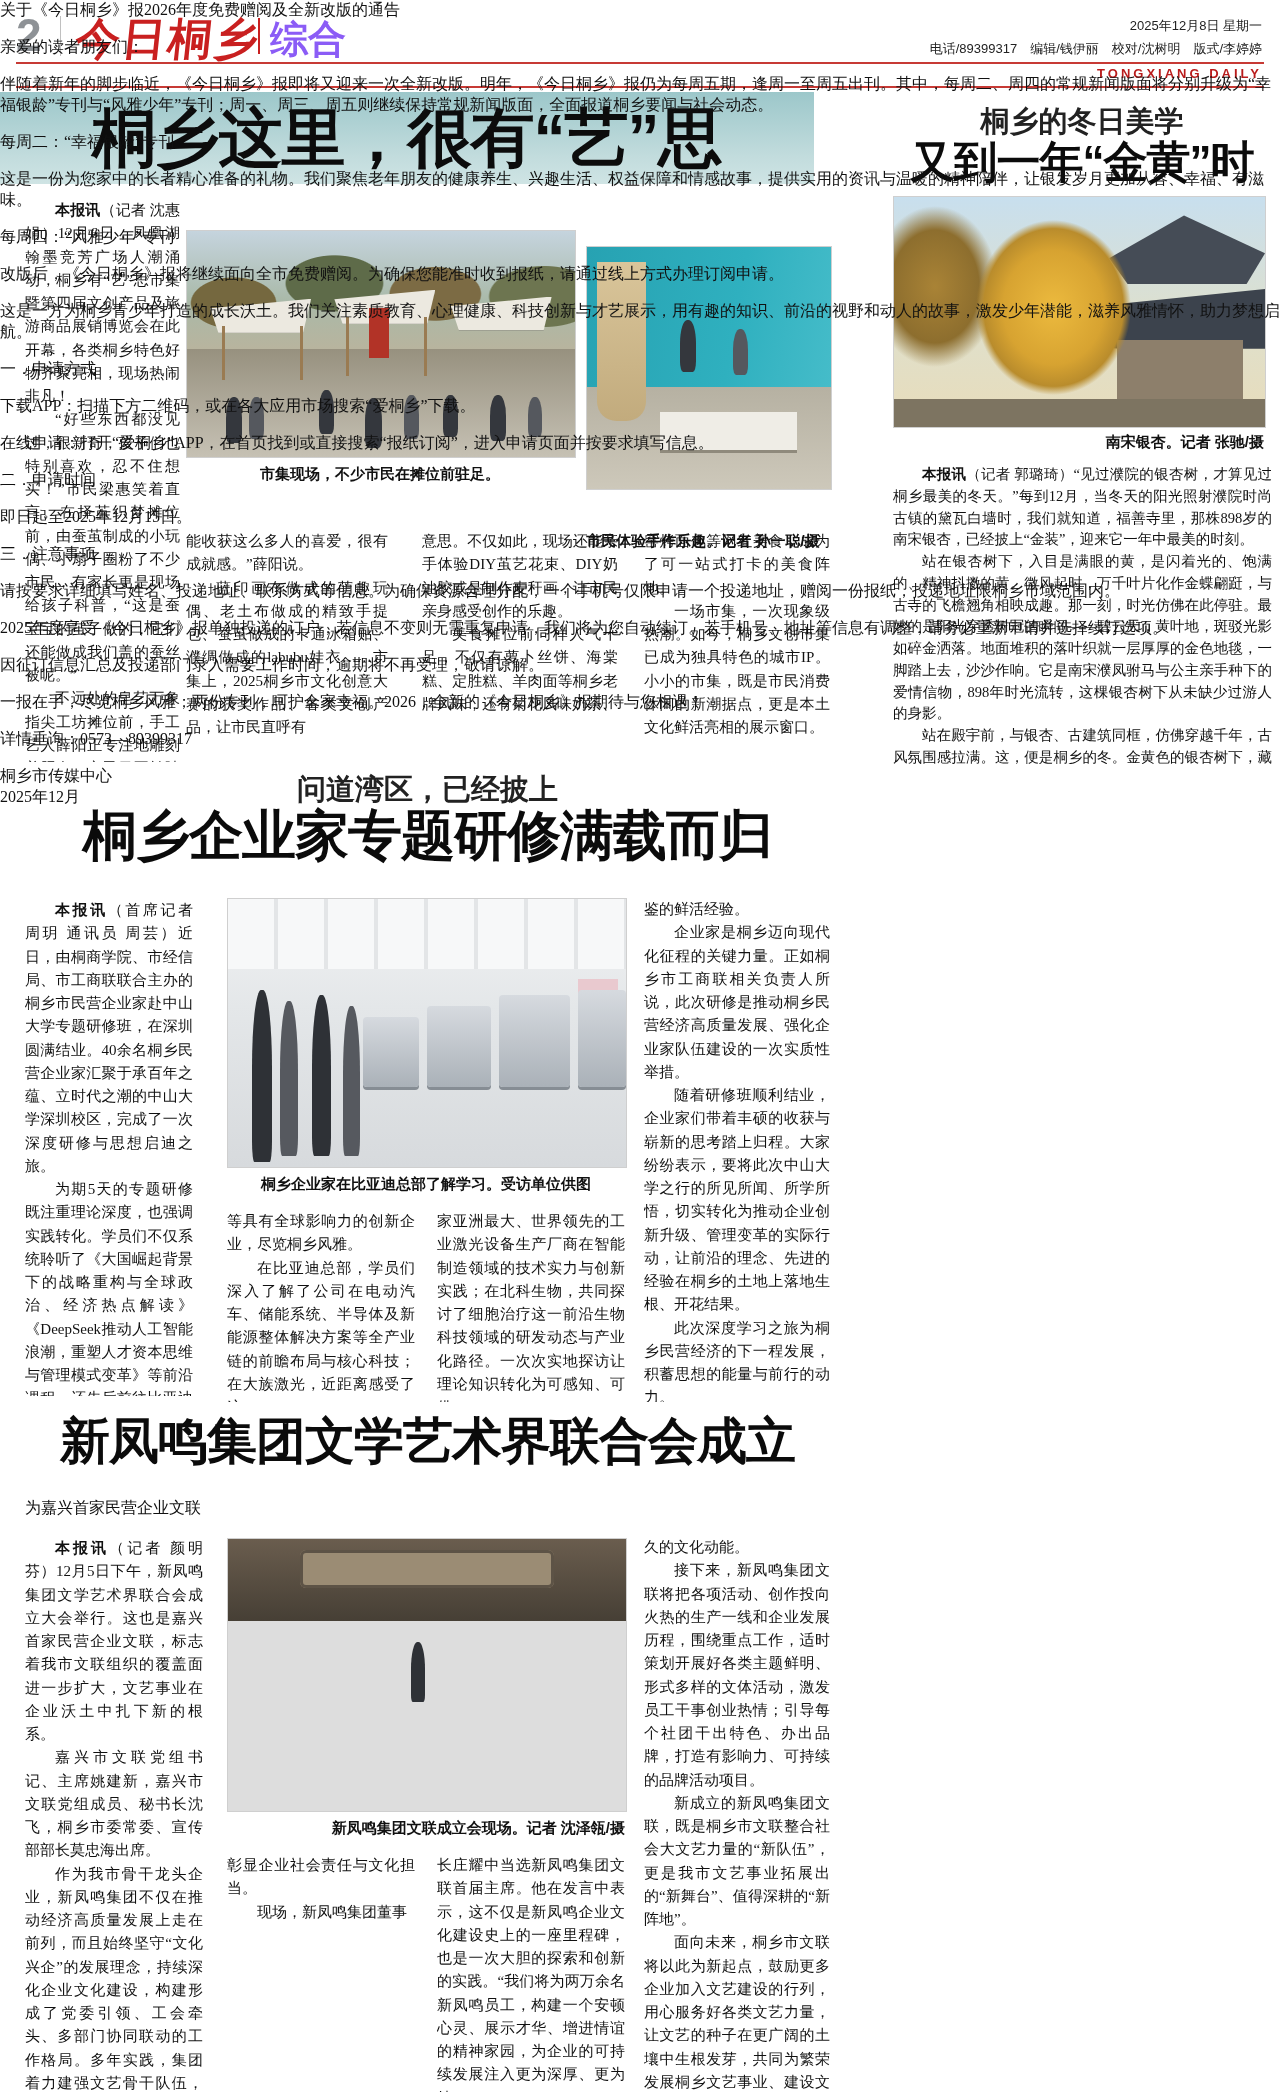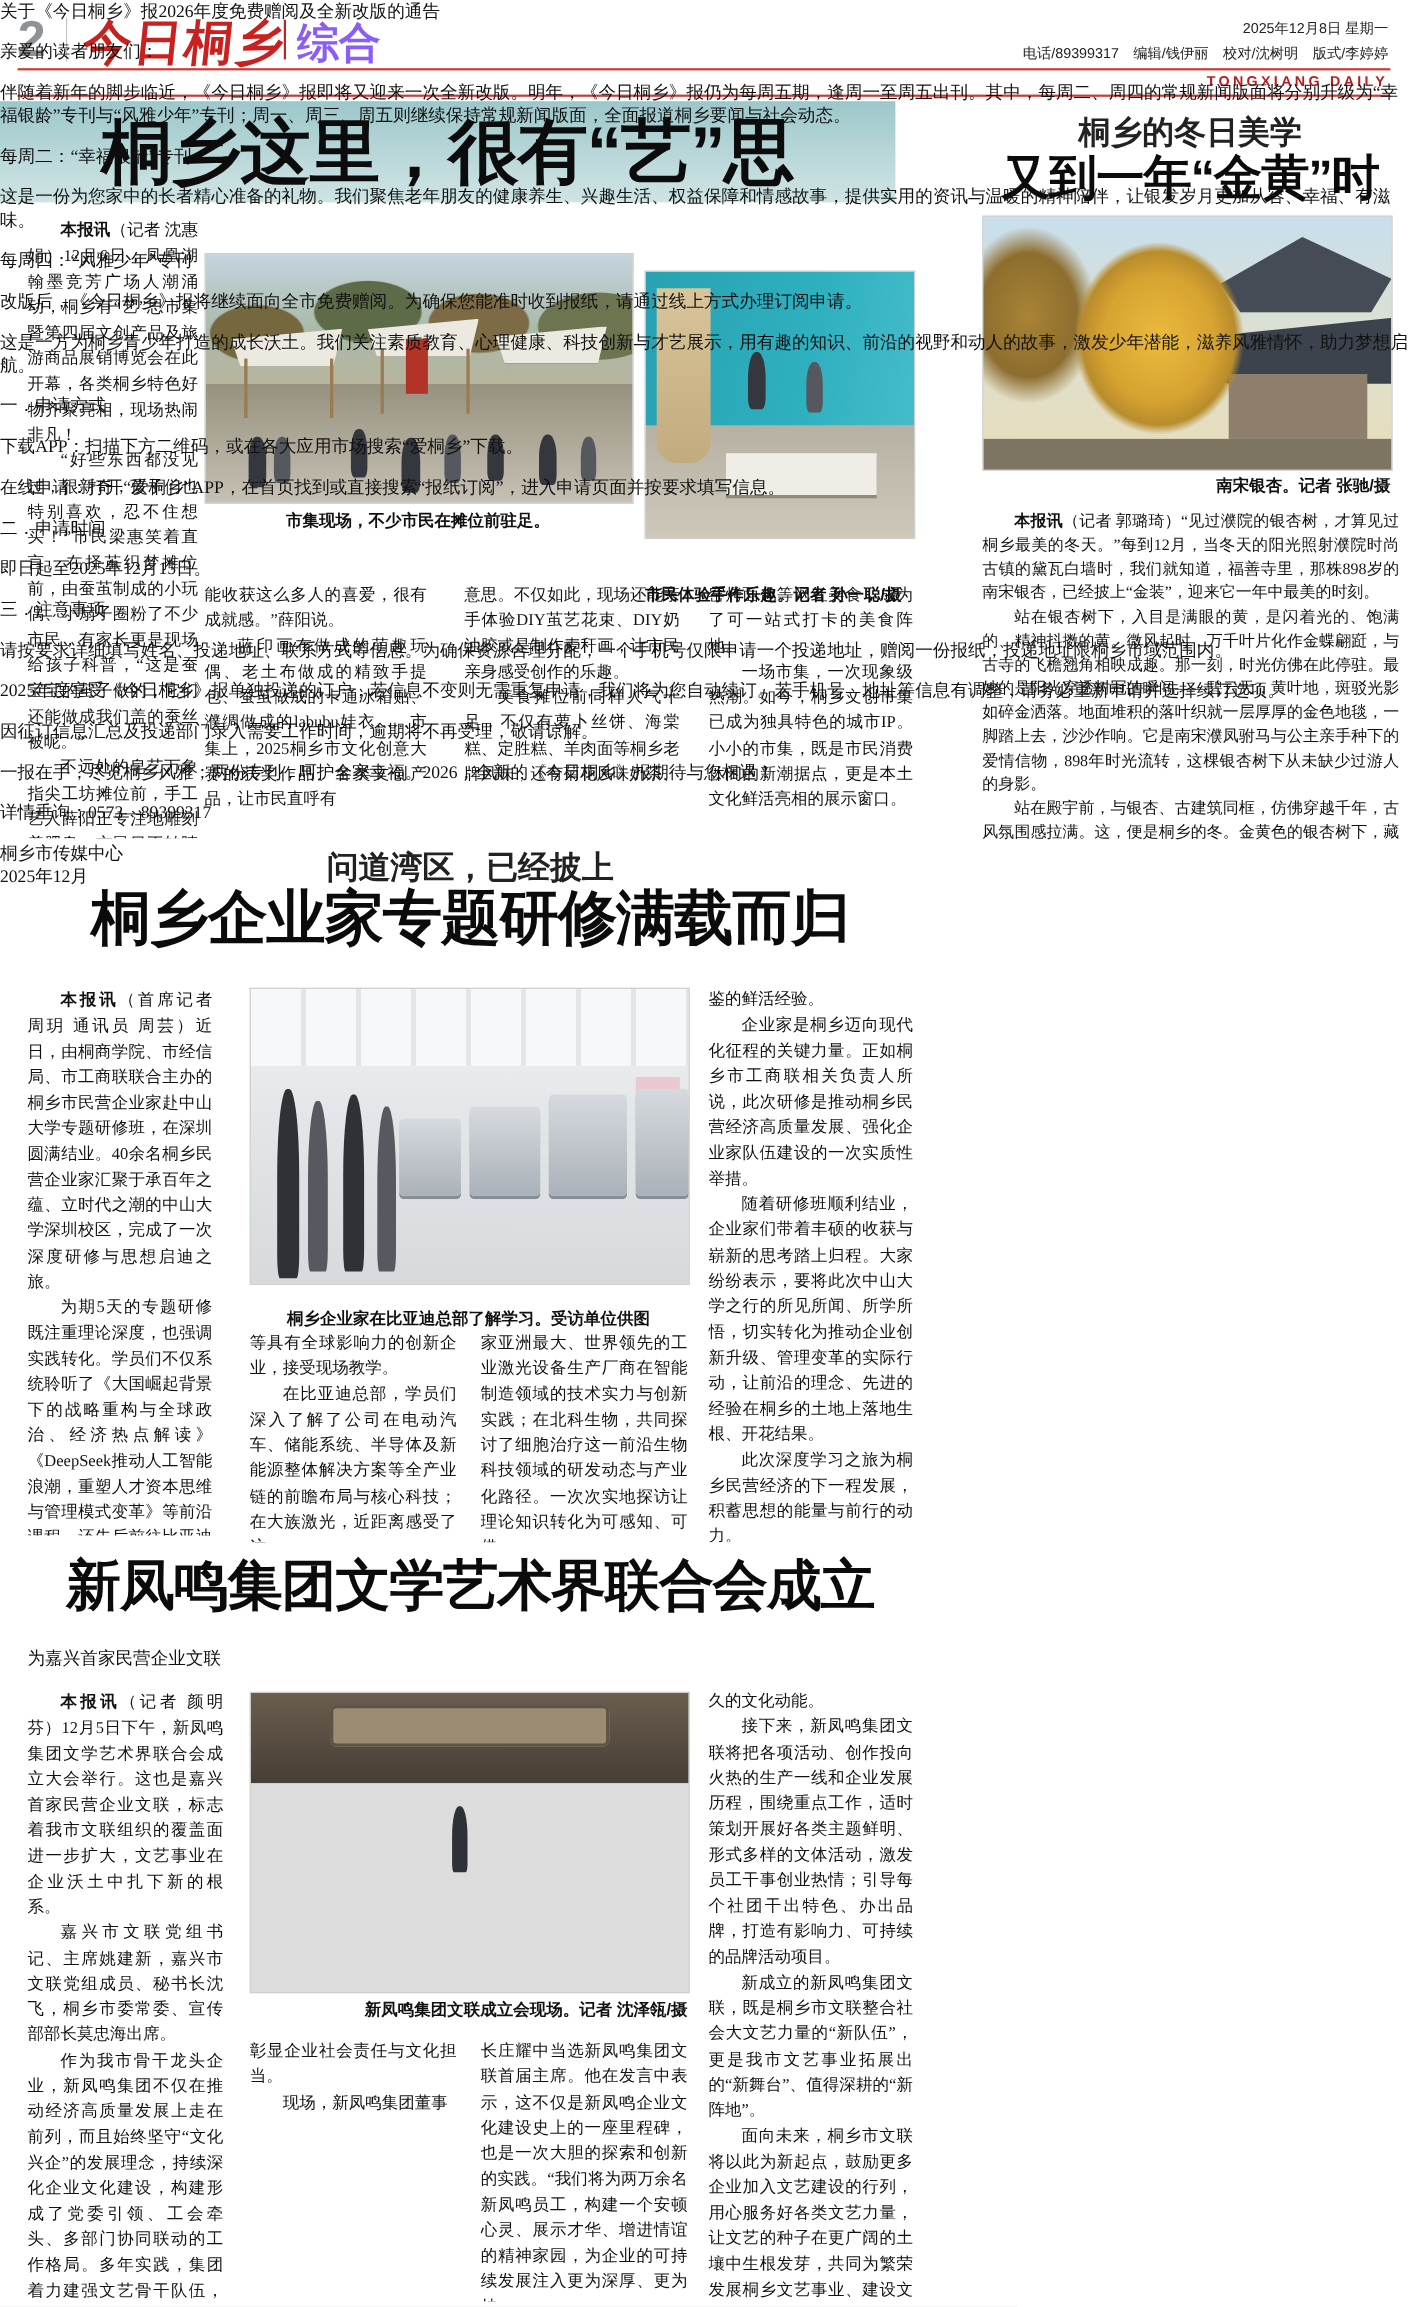--- a/index.html
+++ b/index.html
@@ -220,24 +220,24 @@
       <div class="p4-poster"></div>
     <div class="mach" style="left:34%;top:44%;width:14%;height:26%;"></div>
     <div class="mach" style="left:50%;top:40%;width:16%;height:30%;"></div>
     <div class="mach" style="left:68%;top:36%;width:18%;height:34%;"></div>
     <div class="mach" style="left:88%;top:34%;width:12%;height:36%;"></div>
     <div class="fig" style="left:6%;top:34%;width:20px;height:64%;"></div>
     <div class="fig g" style="left:13%;top:38%;width:18px;height:58%;"></div>
     <div class="fig" style="left:21%;top:36%;width:19px;height:60%;"></div>
     <div class="fig g" style="left:29%;top:40%;width:17px;height:56%;"></div>
   </div>
-  <div class="abs caption" style="left:227px;top:1174px;width:398px;margin-top:16px;">桐乡企业家在比亚迪总部了解学习。受访单位供图</div>
+  <div class="abs caption" style="left:227px;top:1174px;width:398px;">桐乡企业家在比亚迪总部了解学习。受访单位供图</div>
 
   <div class="abs col cont" style="left:227px;top:1210px;width:188px;height:192px;">
-    <p>等具有全球影响力的创新企业，接受现场教学。</p>
+    <p>等具有全球影响力的创新企业，尽览桐乡风雅。</p>
       <p>在比亚迪总部，学员们深入了解了公司在电动汽车、储能系统、半导体及新能源整体解决方案等全产业链的前瞻布局与核心科技；在大族激光，近距离感受了这</p>
   </div>
   <div class="abs col cont" style="left:437px;top:1210px;width:188px;height:192px;">
     <p>家亚洲最大、世界领先的工业激光设备生产厂商在智能制造领域的技术实力与创新实践；在北科生物，共同探讨了细胞治疗这一前沿生物科技领域的研发动态与产业化路径。一次次实地探访让理论知识转化为可感知、可借</p>
   </div>
   <div class="abs col cont" style="left:644px;top:898px;width:186px;height:504px;">
     <p>鉴的鲜活经验。</p>
       <p>企业家是桐乡迈向现代化征程的关键力量。正如桐乡市工商联相关负责人所说，此次研修是推动桐乡民营经济高质量发展、强化企业家队伍建设的一次实质性举措。</p>
       <p>随着研修班顺利结业，企业家们带着丰硕的收获与崭新的思考踏上归程。大家纷纷表示，要将此次中山大学之行的所见所闻、所学所悟，切实转化为推动企业创新升级、管理变革的实际行动，让前沿的理念、先进的经验在桐乡的土地上落地生根、开花结果。</p>
       <p>此次深度学习之旅为桐乡民营经济的下一程发展，积蓄思想的能量与前行的动力。</p>

